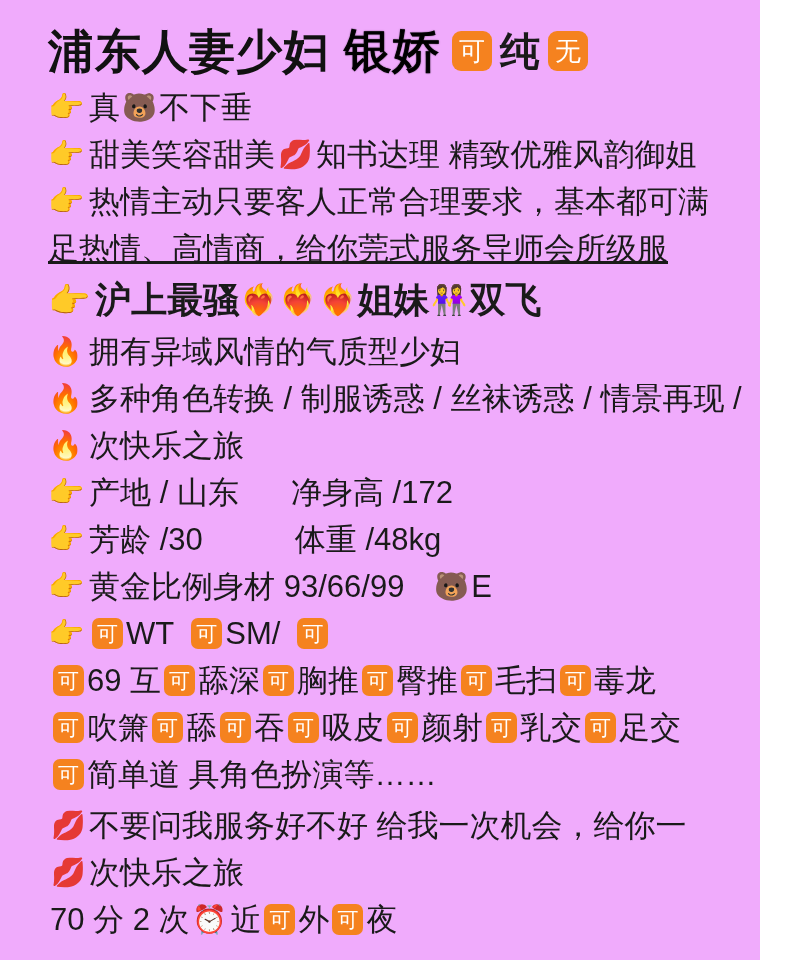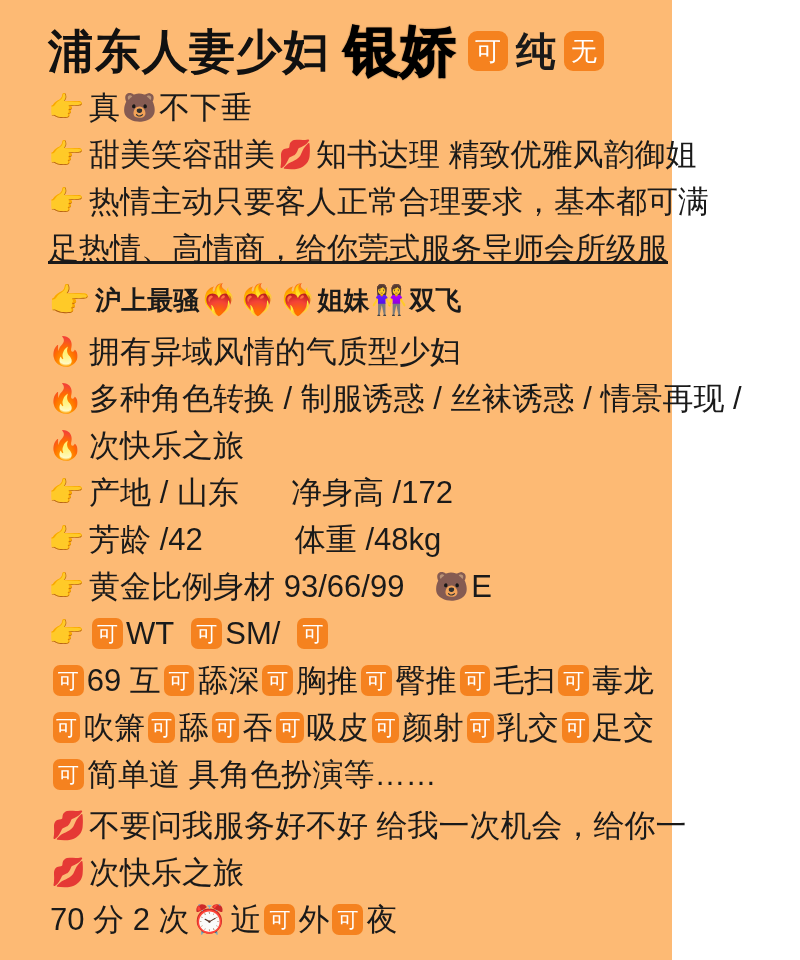--- a/index.html
+++ b/index.html
@@ -9,23 +9,23 @@
   }
   body {
     width: 800px;
     height: 960px;
     font-family: "Liberation Sans", "DejaVu Sans", sans-serif;
     color: #1a1a1a;
     overflow: hidden;
   }
   .page {
     position: relative;
-    width: 672px;
+    width: 760px;
     height: 960px;
-    background: #fdba74;
+    background: #f0abfc;
     box-sizing: border-box;
     padding: 14px 18px 0 48px;
   }
   .line {
     display: flex;
     align-items: center;
     flex-wrap: nowrap;
     white-space: nowrap;
     line-height: 1.0;
   }
@@ -41,22 +41,22 @@
     margin-bottom: 2px;
     height: 62px;
   }
   .title-main {
     font-size: 46px;
     font-weight: bold;
     letter-spacing: 1px;
     color: #111;
   }
   .title-name {
-    font-size: 56px;
-    font-weight: bold;
+    font-size: 48px;
+    font-weight: normal;
     margin-left: 14px;
     margin-right: 12px;
     color: #000;
     -webkit-text-stroke: 1px #000;
     text-shadow: 0 0 2px #000;
   }
   .title-pure {
     font-size: 40px;
     font-weight: bold;
     margin: 0 8px;
@@ -95,21 +95,21 @@
   .kiss {
     font-size: 28px;
     margin: 0 3px;
   }
   .bear { font-size: 28px; margin: 0 2px; }
   .heart { font-size: 30px; margin: 0 1px; }
   .girls { font-size: 29px; margin: 0 2px; }
   .clock { font-size: 28px; margin: 0 3px; }
 
   .big {
-    font-size: 26px;
+    font-size: 36px;
     font-weight: bold;
   }
   .row-big { height: 56px; }
 
   .gap-wide { display: inline-block; width: 52px; }
   .gap-mid { display: inline-block; width: 28px; }
   .gap-sm { display: inline-block; width: 14px; }
 </style>
 </head>
 <body>
@@ -176,21 +176,21 @@
 
   <div class="line row">
     <span class="emo hand">👉</span>
     <span class="t">产地 / 山东</span>
     <span class="gap-wide"></span>
     <span class="t">净身高 /172</span>
   </div>
 
   <div class="line row">
     <span class="emo hand">👉</span>
-    <span class="t">芳龄 /42</span>
+    <span class="t">芳龄 /30</span>
     <span class="gap-wide" style="width:92px;"></span>
     <span class="t">体重 /48kg</span>
   </div>
 
   <div class="line row">
     <span class="emo hand">👉</span>
     <span class="t">黄金比例身材 93/66/99</span>
     <span class="gap-mid"></span>
     <span class="emo bear">🐻</span>
     <span class="t">E</span>

